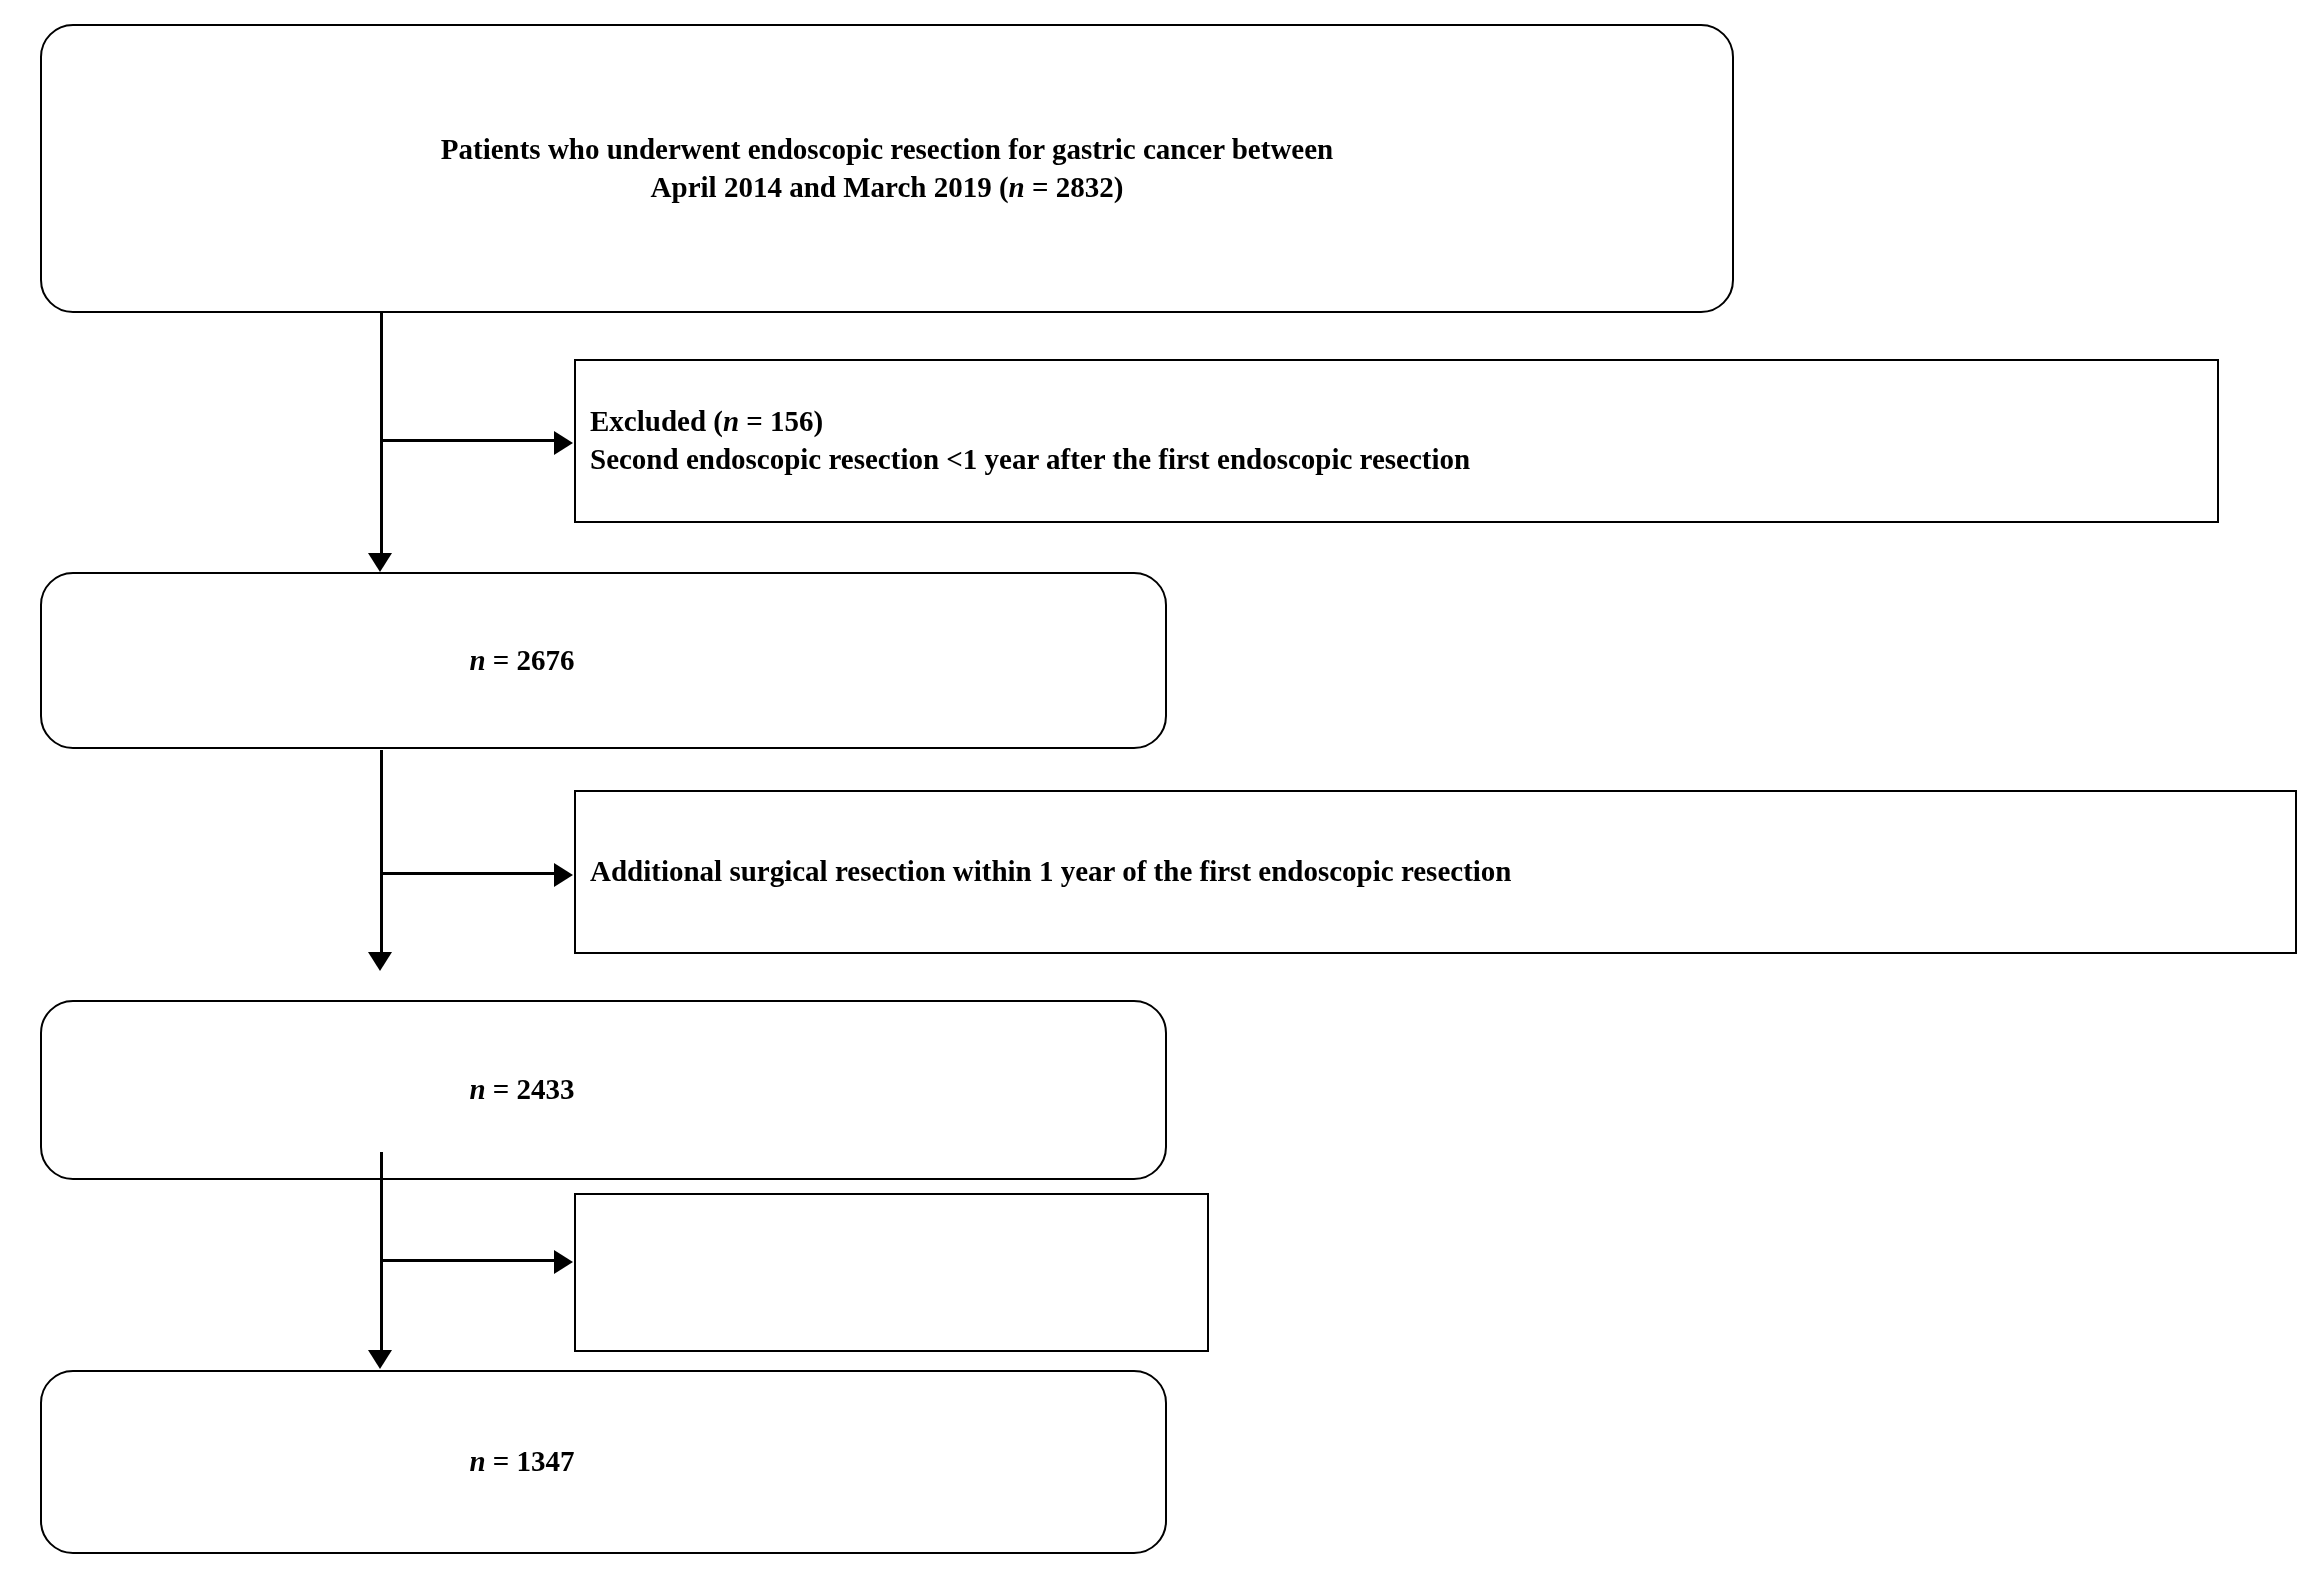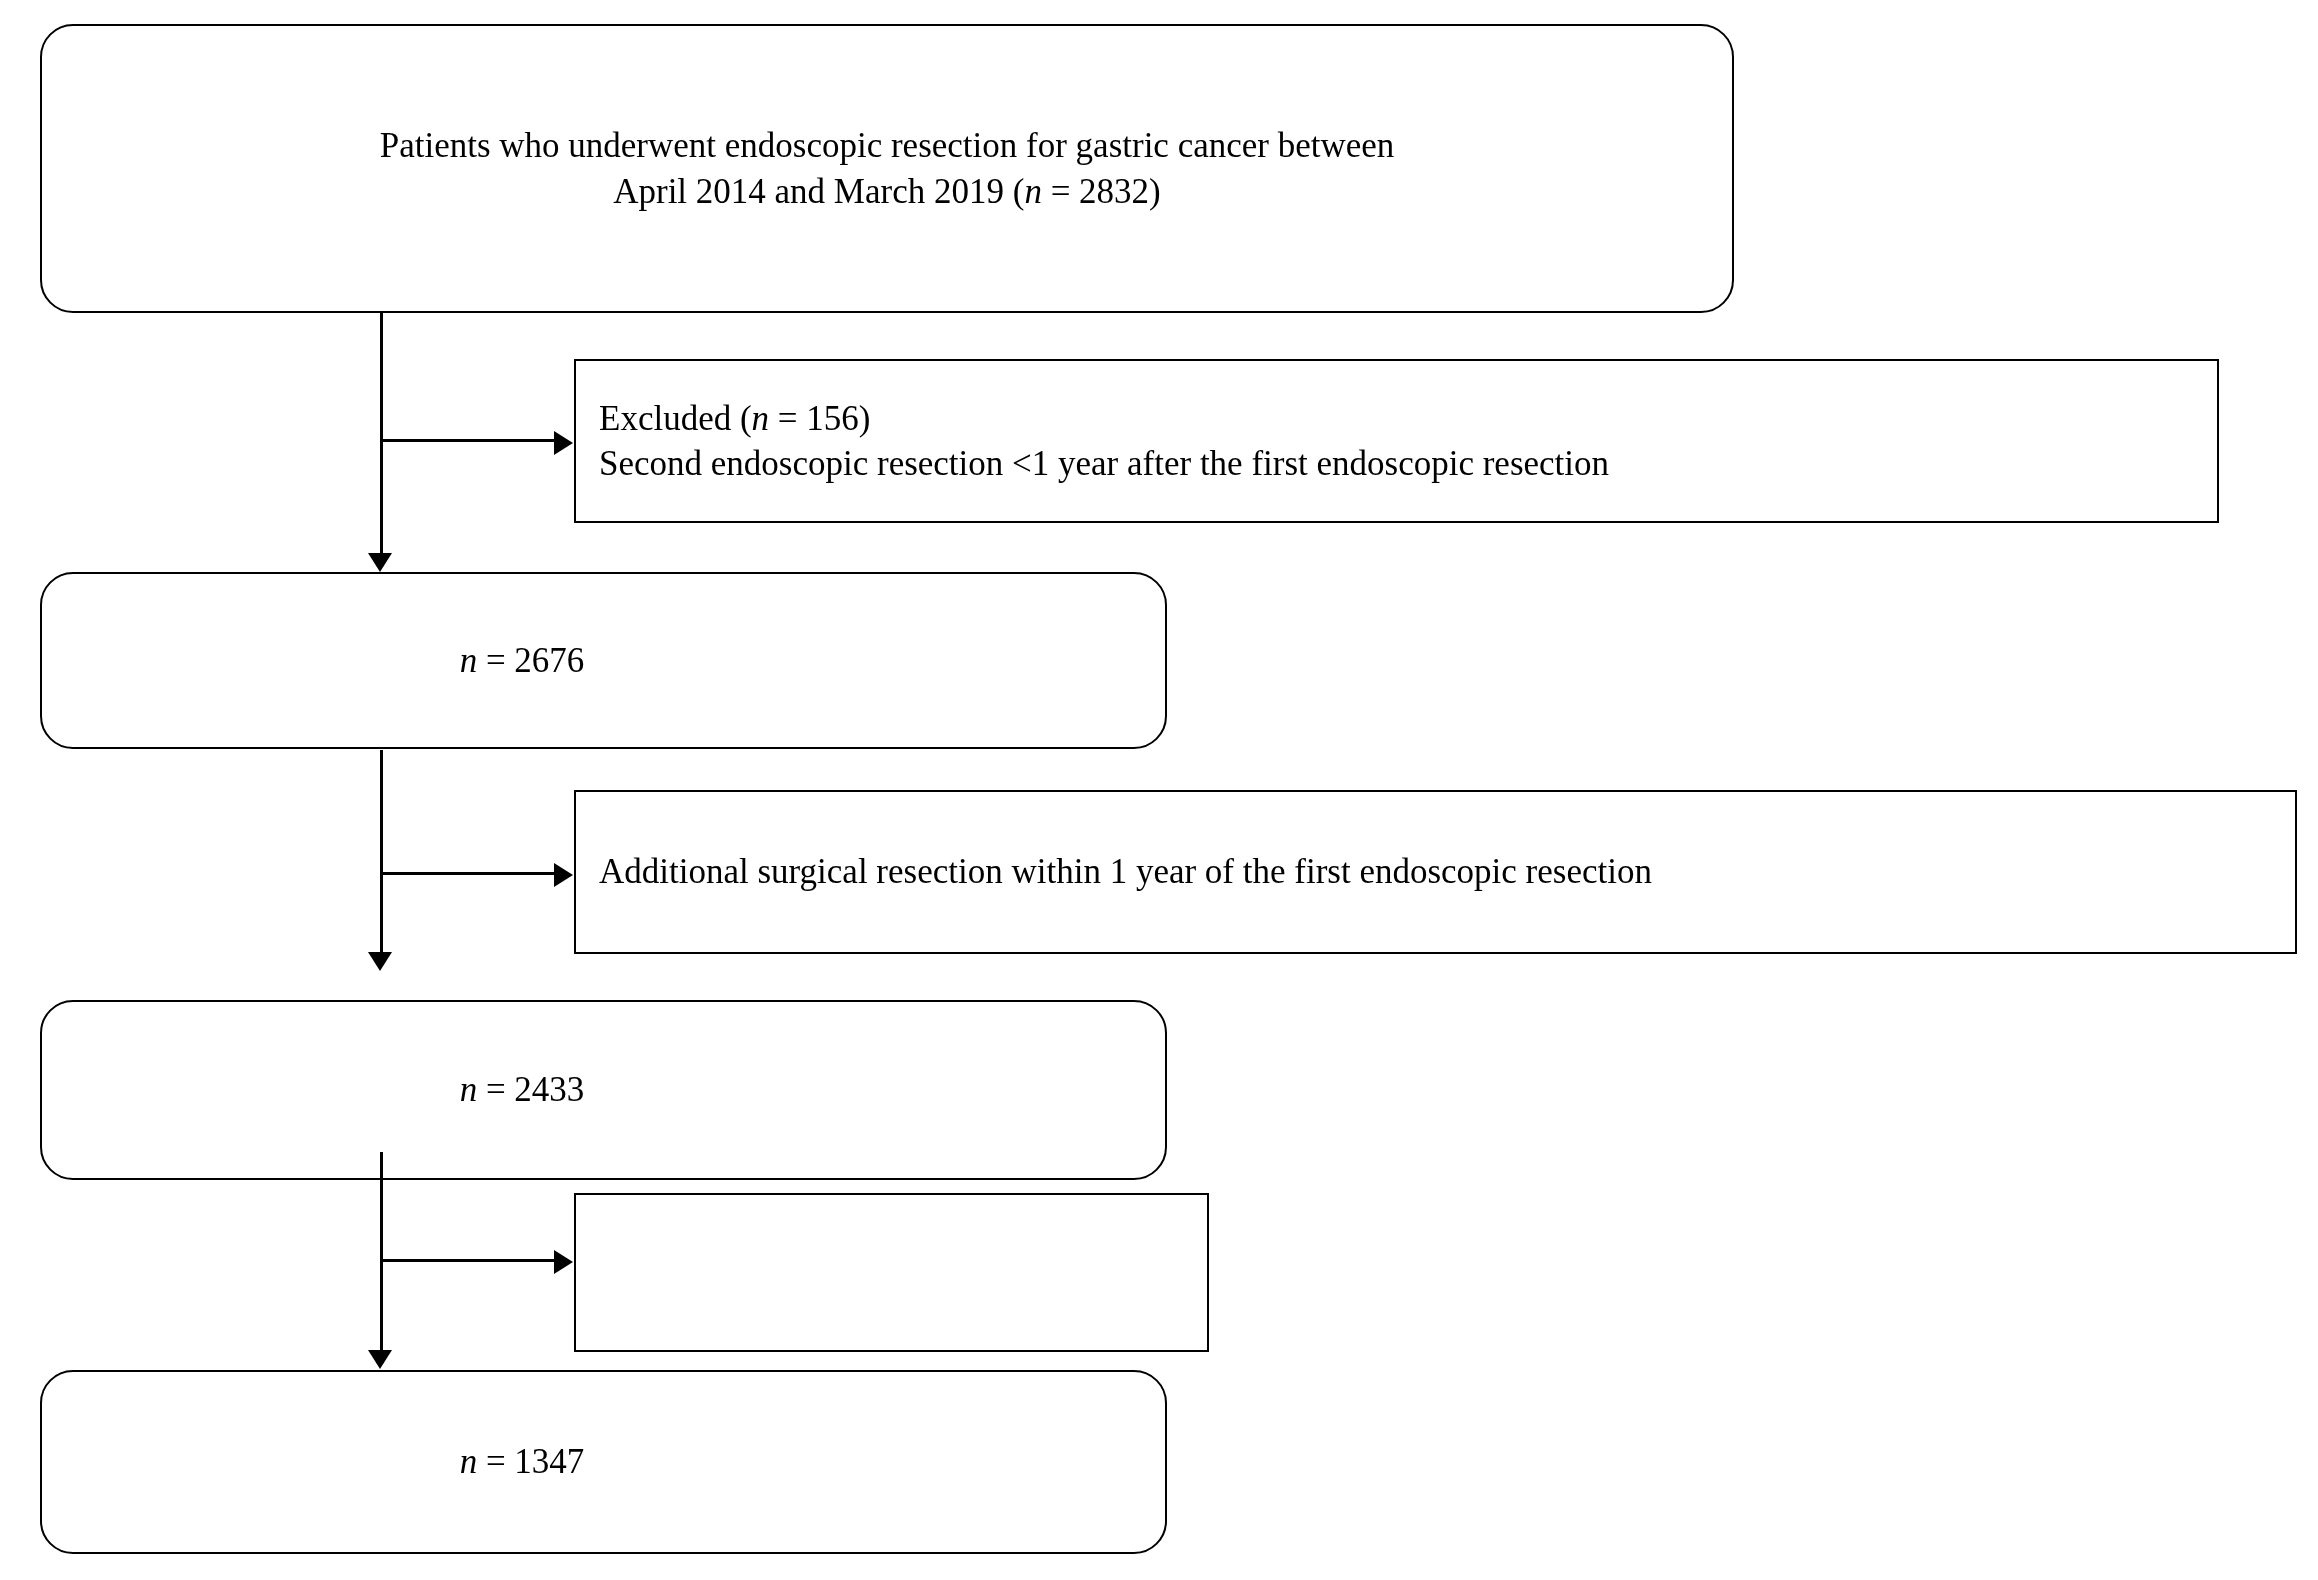--- a/index.html
+++ b/index.html
@@ -25,29 +25,30 @@
     flex-direction: column;
     justify-content: center;
   }
   .node.rounded {
     border-radius: 33px;
   }
   .node.square {
     border-radius: 0;
   }
   .node .line {
-    font-size: 35px;
+    font-size: 29px;
     line-height: 1.30;
     white-space: nowrap;
+    font-weight: bold;
   }
   .node.centered .line {
     text-align: center;
   }
   .node.leftish {
-    padding-left: 23px;
+    padding-left: 14px;
   }
   .node.leftish .line {
     text-align: left;
   }
   
   .node.offcenter {
     align-items: center;
     padding-left: 33px;
   }
   .node.offcenter .line {

